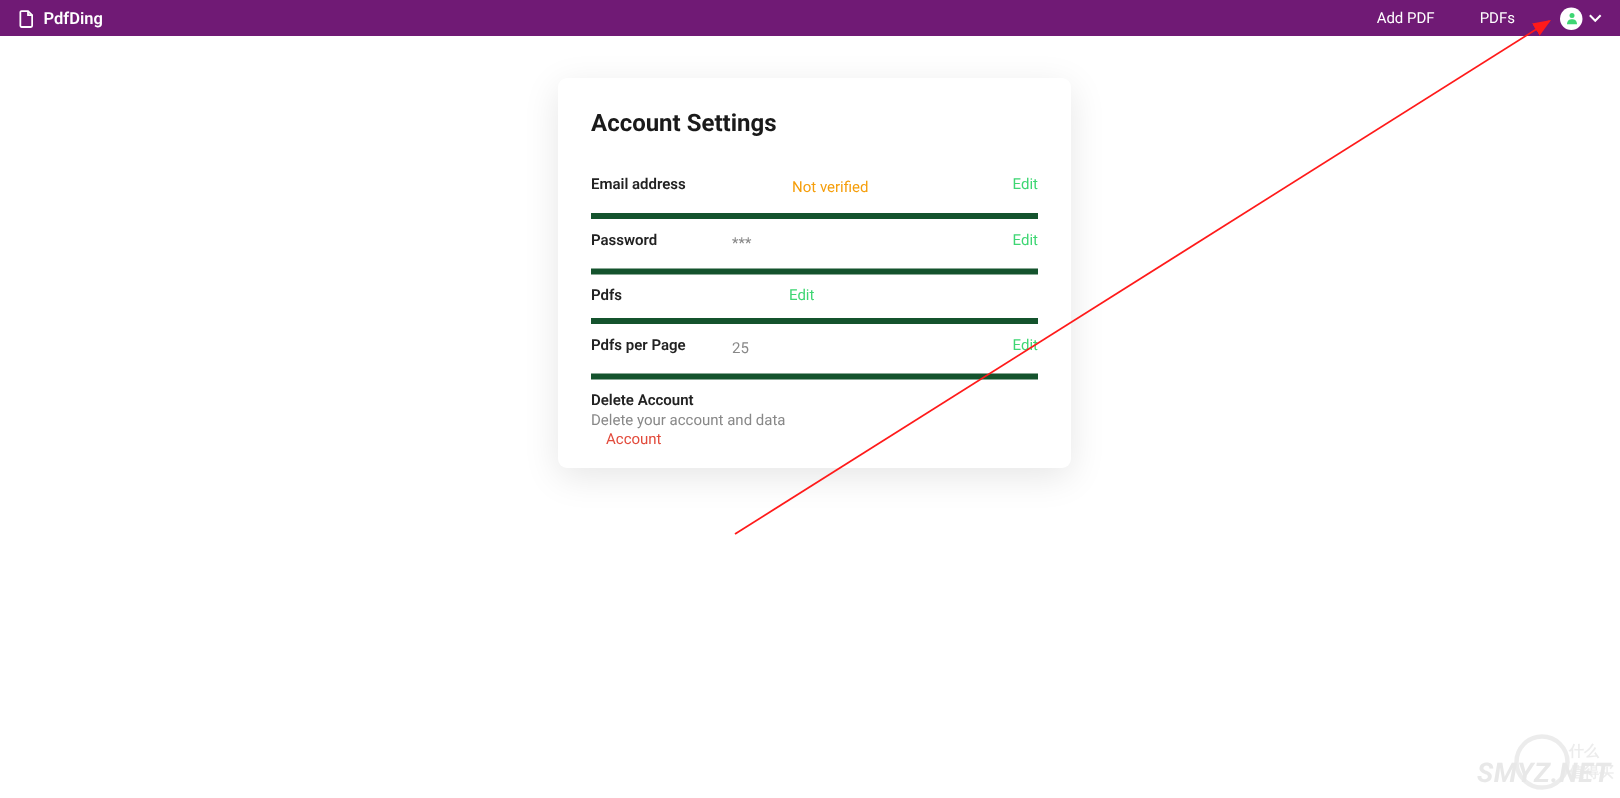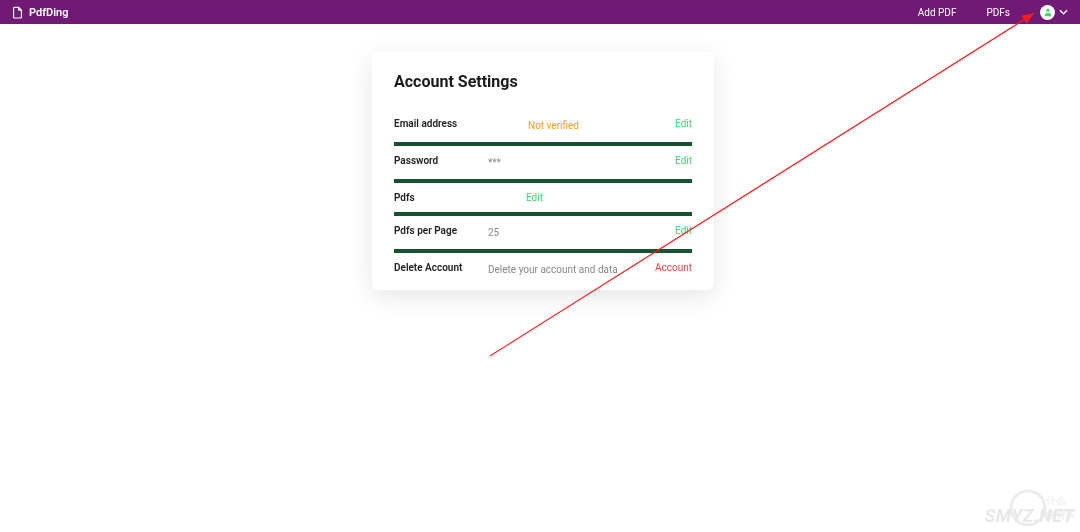--- a/index.html
+++ b/index.html
@@ -89,20 +89,21 @@
       margin-bottom: 18px;
     }
     .row {
       display: flex;
       align-items: flex-start;
       padding: 9px 0;
       border-bottom: 4px solid #14532d;
     }
     .row:last-child {
       border-bottom: none;
+      flex-direction: column;
     }
     .row-single {
       align-items: flex-start;
     }
     .row-label {
       width: 94px;
       flex-shrink: 0;
       font-size: 10px;
       font-weight: 600;
       color: #222;

